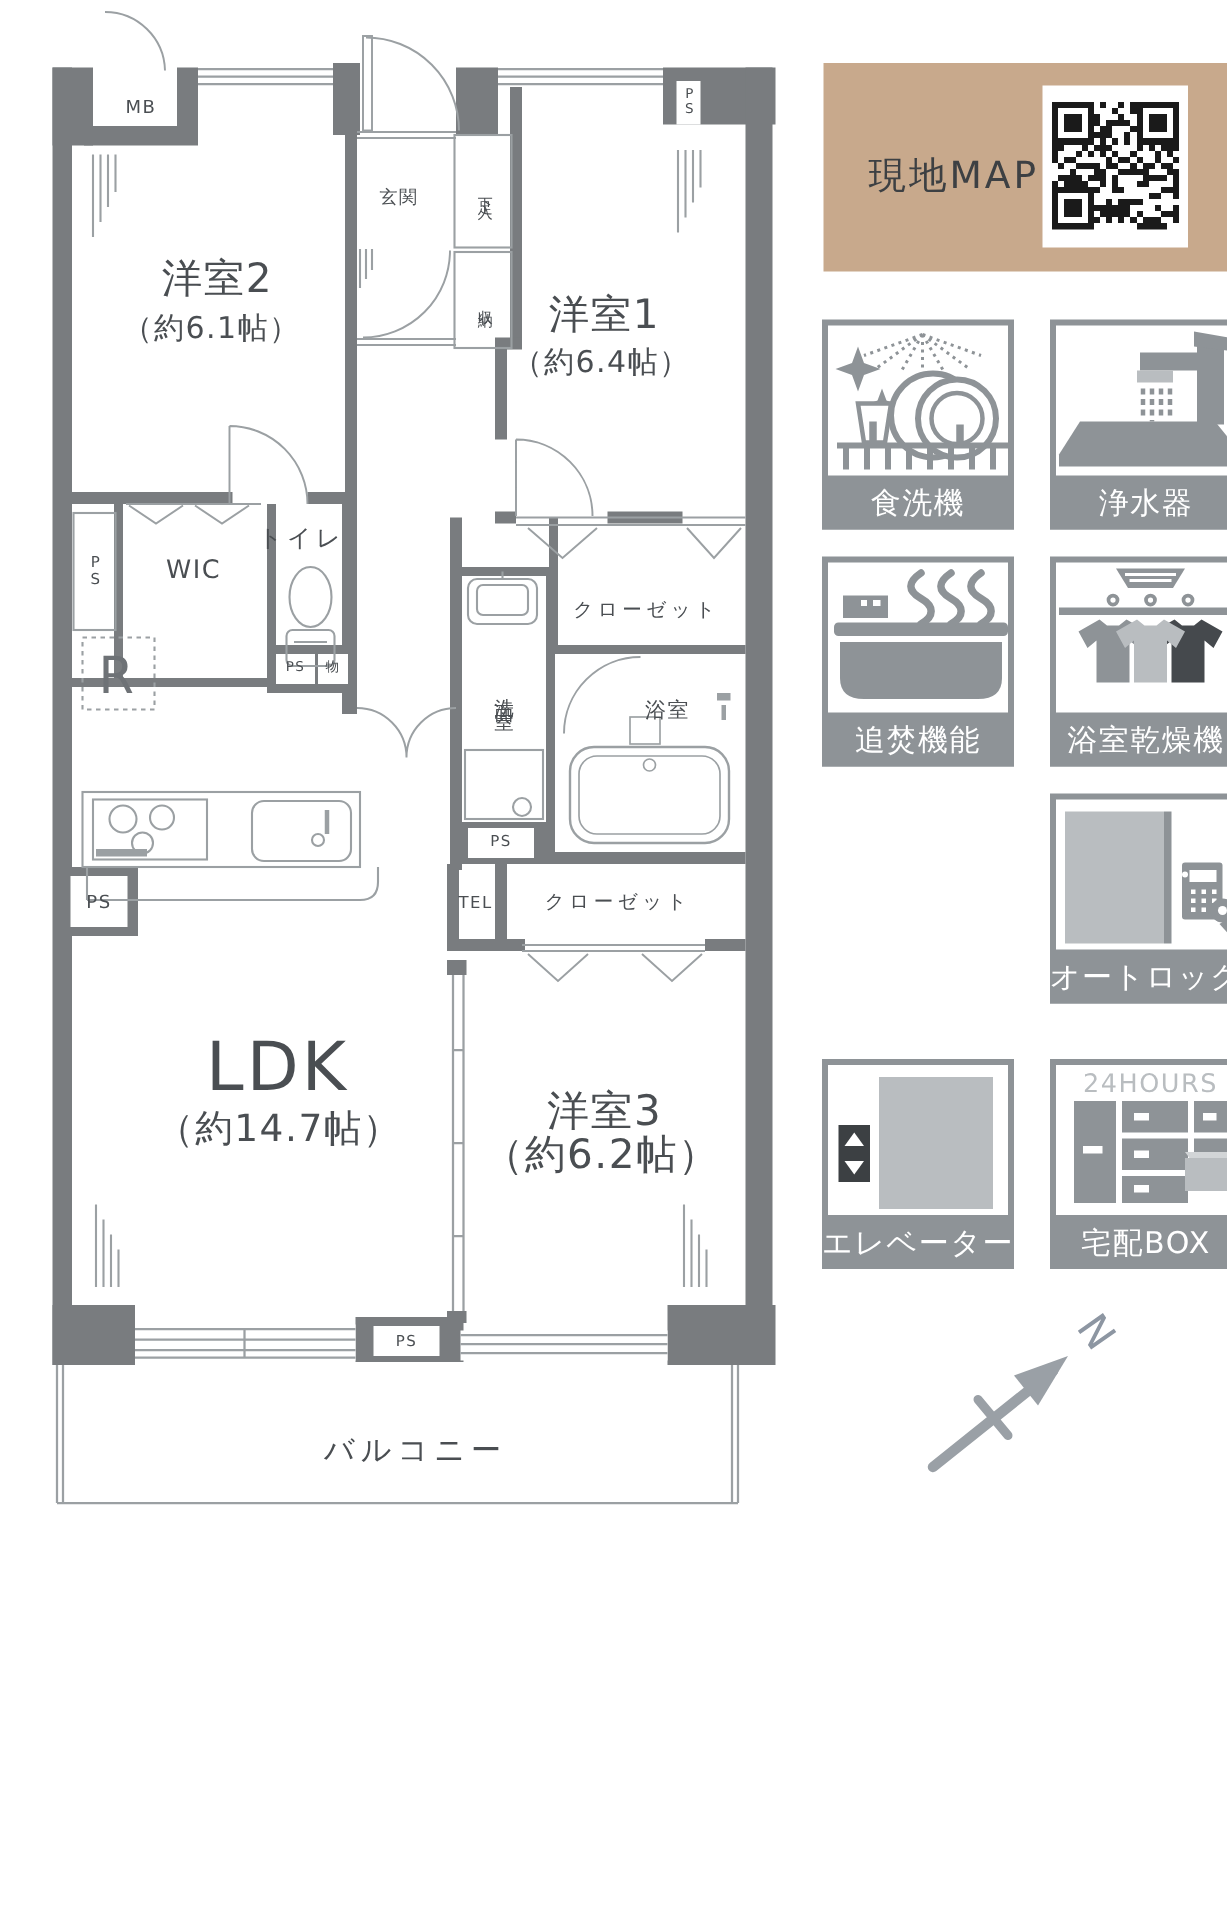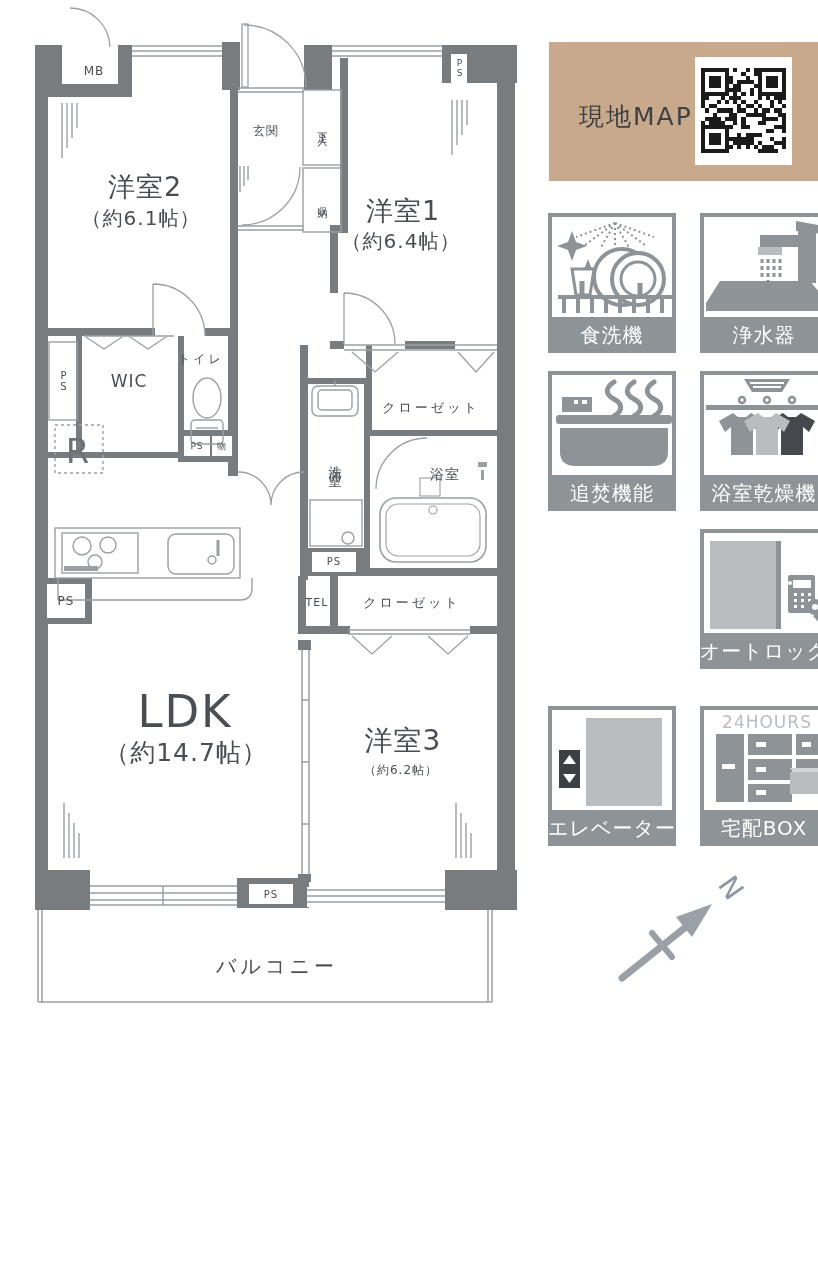--- a/index.html
+++ b/index.html
@@ -183,35 +183,35 @@
     <div class="plabel" style="left:145px;top:186px;font-size:27px">洋室2</div>
     <div class="plabel" style="left:141px;top:218px;font-size:20px">（約6.1帖）</div>
     <div class="plabel" style="left:266px;top:131px;font-size:12px">玄関</div>
     <div class="plabel v" style="left:322px;top:127px;font-size:10px">下足入</div>
     <div class="plabel v" style="left:322px;top:200px;font-size:10px">収納</div>
     <div class="plabel" style="left:403px;top:210px;font-size:27px">洋室1</div>
     <div class="plabel" style="left:401px;top:241px;font-size:20px">（約6.4帖）</div>
     <div class="plabel v" style="left:459px;top:68px;font-size:9px;letter-spacing:0">PS</div>
     <div class="plabel v" style="left:63px;top:381px;font-size:10px;letter-spacing:0">PS</div>
     <div class="plabel" style="left:129px;top:381px;font-size:17px">WIC</div>
-    <div class="plabel" style="left:201px;top:359px;font-size:12px;letter-spacing:3px">トイレ</div>
+    <div class="plabel" style="left:201px;top:359px;font-size:16px;letter-spacing:3px">トイレ</div>
     <div class="plabel" style="left:78px;top:451px;font-size:34px;color:#6e7276">R</div>
     <div class="plabel" style="left:197px;top:446px;font-size:9px">PS</div>
     <div class="plabel" style="left:222px;top:446px;font-size:9px">物</div>
     <div class="plabel" style="left:431px;top:407px;font-size:13px;letter-spacing:3px">クローゼット</div>
     <div class="plabel v" style="left:335px;top:461px;font-size:13px;letter-spacing:4px">洗面室</div>
     <div class="plabel" style="left:445px;top:474px;font-size:14px">浴室</div>
     <div class="plabel" style="left:334px;top:562px;font-size:10px">PS</div>
     <div class="plabel" style="left:66px;top:601px;font-size:12px">PS</div>
     <div class="plabel" style="left:317px;top:602px;font-size:11px">TEL</div>
     <div class="plabel" style="left:412px;top:602px;font-size:13px;letter-spacing:3px">クローゼット</div>
     <div class="plabel" style="left:185px;top:711px;font-size:45px;letter-spacing:2px">LDK</div>
     <div class="plabel" style="left:186px;top:752px;font-size:25px">（約14.7帖）</div>
     <div class="plabel" style="left:403px;top:741px;font-size:28px">洋室3</div>
-    <div class="plabel" style="left:401px;top:770px;font-size:12px">（約6.2帖）</div>
+    <div class="plabel" style="left:401px;top:770px;font-size:27px">（約6.2帖）</div>
     <div class="plabel" style="left:271px;top:895px;font-size:10px">PS</div>
     <div class="plabel" style="left:277px;top:966px;font-size:20px;letter-spacing:4px">バルコニー</div>
   </div>
 
   <div class="map-box">
     <div class="map-title">現地MAP</div>
     <div class="qr-pad">
       <svg id="qr" width="85" height="85" viewBox="0 0 21 21" shape-rendering="crispEdges">
           <rect x="0" y="0" width="7" height="7" fill="#1a1a1a"></rect>
           <rect x="1" y="1" width="5" height="5" fill="#ffffff"></rect>

